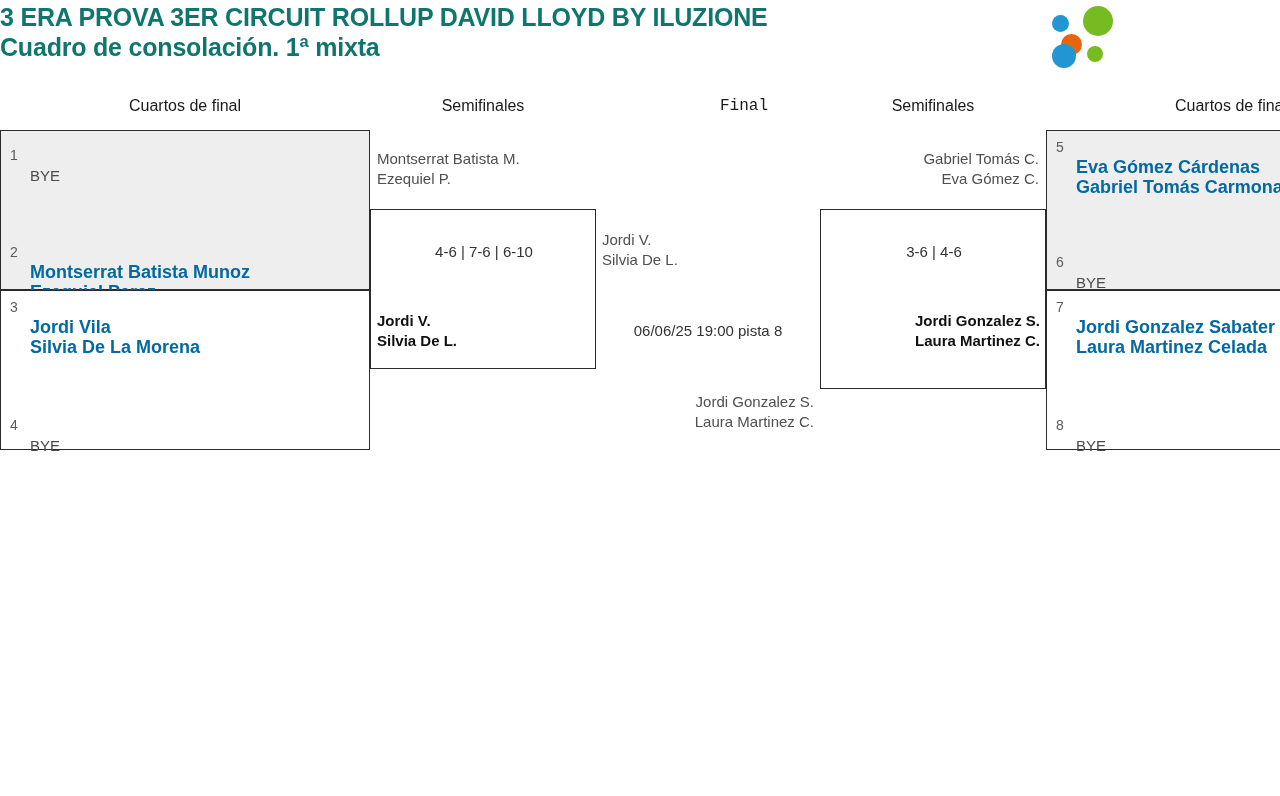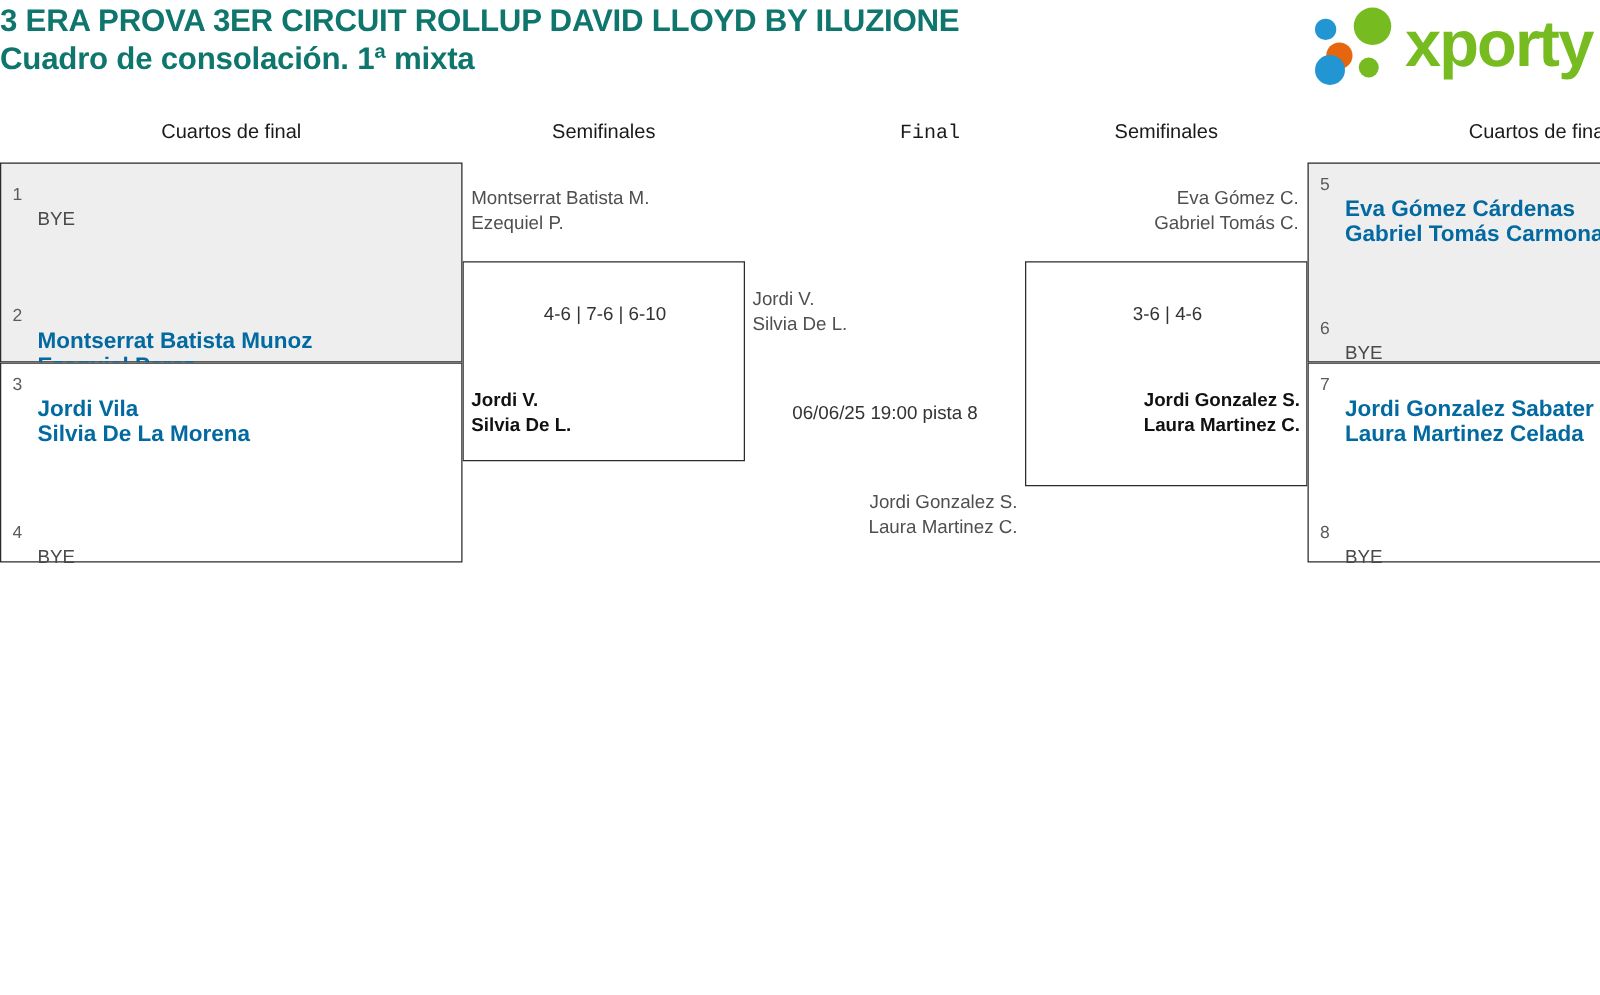--- a/index.html
+++ b/index.html
@@ -157,21 +157,20 @@
   </div>
 
   <div id="logo">
     <div id="logo-dots">
       <div class="dot" style="left:0px;  top:9px;  width:17px; height:17px; background:#2196d3;"></div>
       <div class="dot" style="left:9px;  top:28px; width:21px; height:21px; background:#e8650f;"></div>
       <div class="dot" style="left:0px;  top:38px; width:24px; height:24px; background:#2196d3;"></div>
       <div class="dot" style="left:31px; top:0px;  width:30px; height:30px; background:#76bc21;"></div>
       <div class="dot" style="left:35px; top:40px; width:16px; height:16px; background:#76bc21;"></div>
     </div>
-    <div id="logo-word">xporty</div>
   </div>
 
 </div>
 
 <div class="round-label" style="left:0px;   width:370px;">Cuartos de final</div>
 <div class="round-label" style="left:370px; width:226px;">Semifinales</div>
 <div class="round-label" style="left:632px; width:224px;font-family:Liberation Mono, monospace;">Final</div>
 <div class="round-label" style="left:820px; width:226px;">Semifinales</div>
 <div class="round-label" style="left:1046px; width:370px; text-align:center;">Cuartos de final</div>
 
@@ -226,22 +225,22 @@
 </div>
 
 <div class="score-text" style="left:596px; top:321px; width:224px;">06/06/25 19:00 pista 8</div>
 
 <div class="team-label loser align-right" style="left:596px; top:392px; width:218px;">
   <span class="nm">Jordi Gonzalez S.</span>
   <span class="nm">Laura Martinez C.</span>
 </div>
 
 <div class="team-label loser align-right" style="left:820px; top:149px; width:219px;">
+  <span class="nm">Gabriel Tomás C.</span>
   <span class="nm">Eva Gómez C.</span>
-  <span class="nm">Gabriel Tomás C.</span>
 </div>
 
 <div class="match-box" style="left:820px; top:209px; width:226px; height:180px;">
   <div class="score-text" style="left:0px; top:32px; width:226px;">3-6 | 4-6</div>
   <div class="team-label winner align-right" style="left:0px; top:101px; width:219px;">
     <span class="nm">Jordi Gonzalez S.</span>
     <span class="nm">Laura Martinez C.</span>
   </div>
 </div>
 

